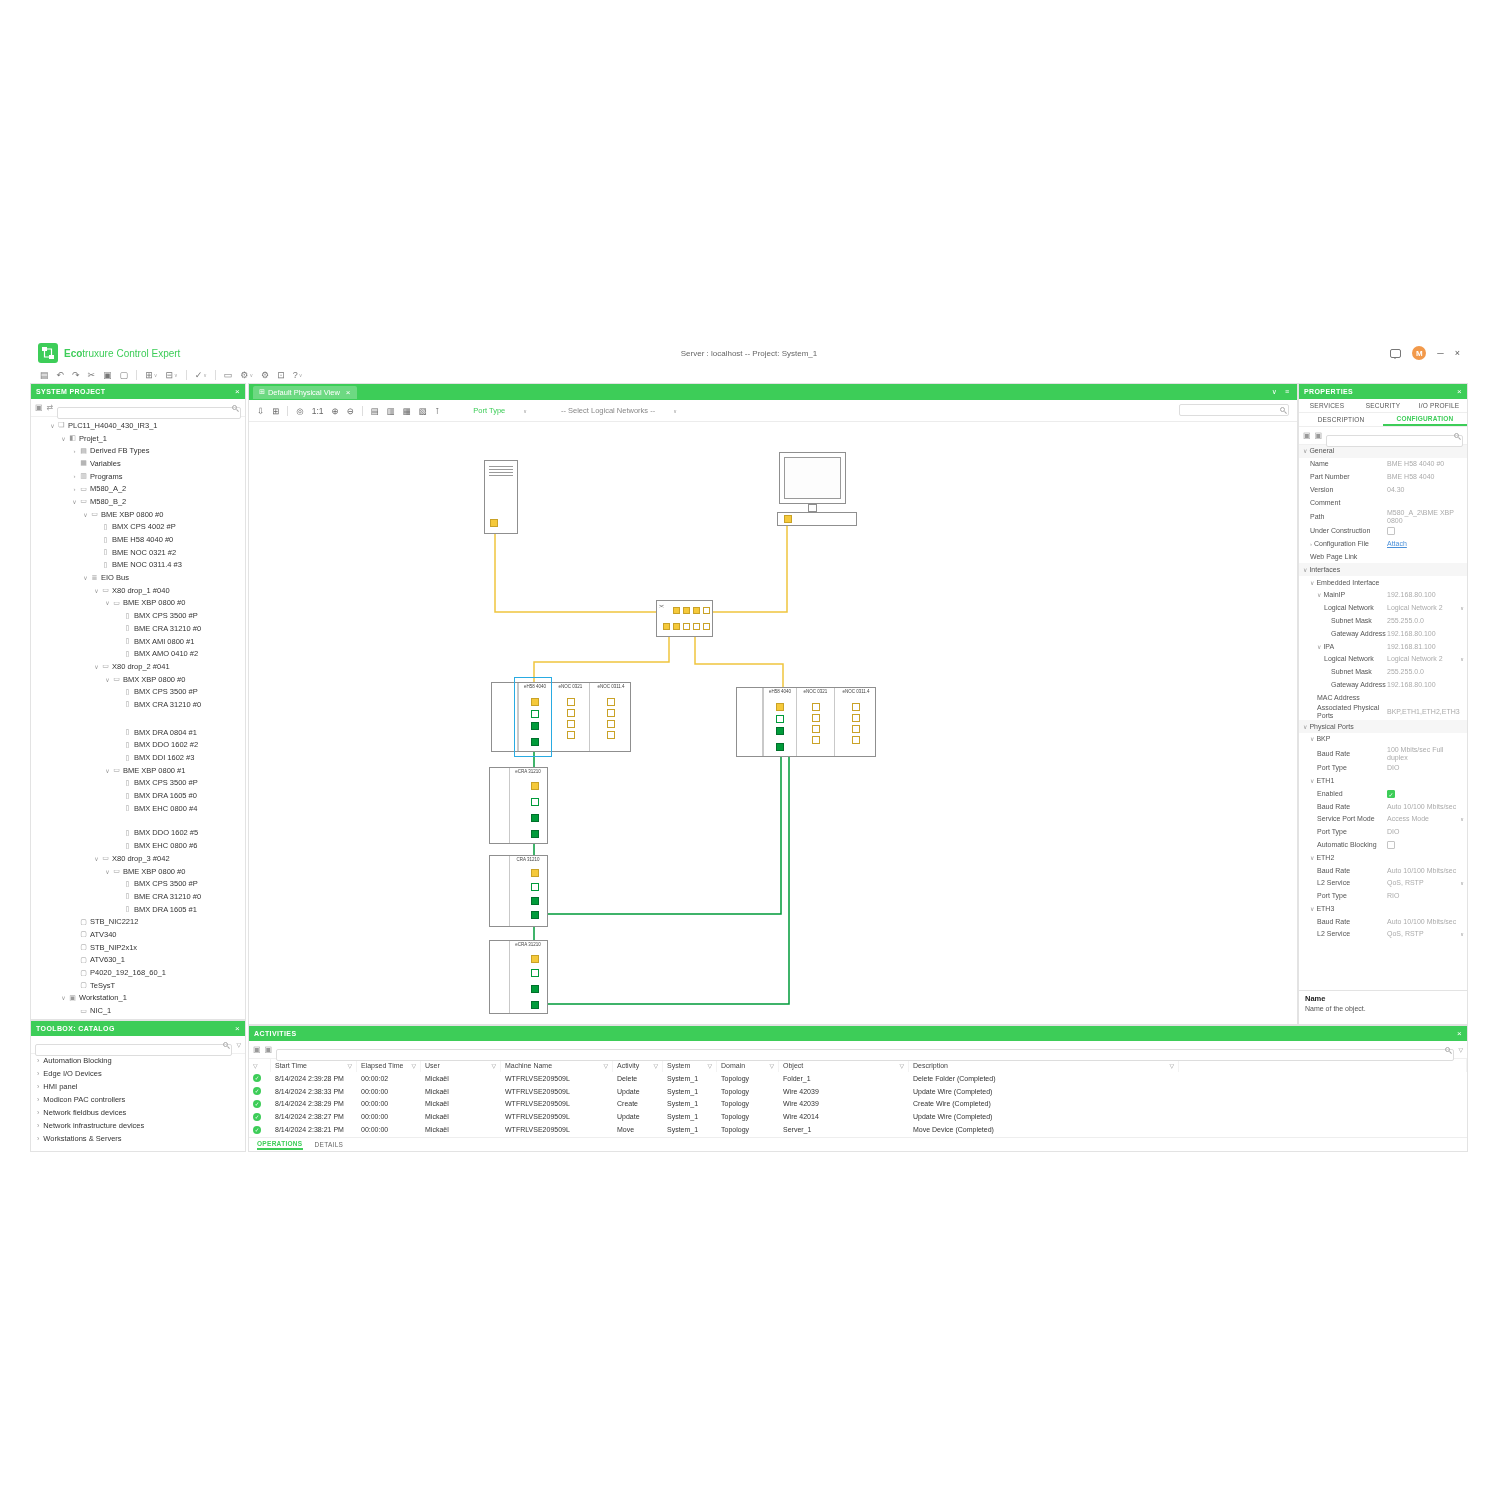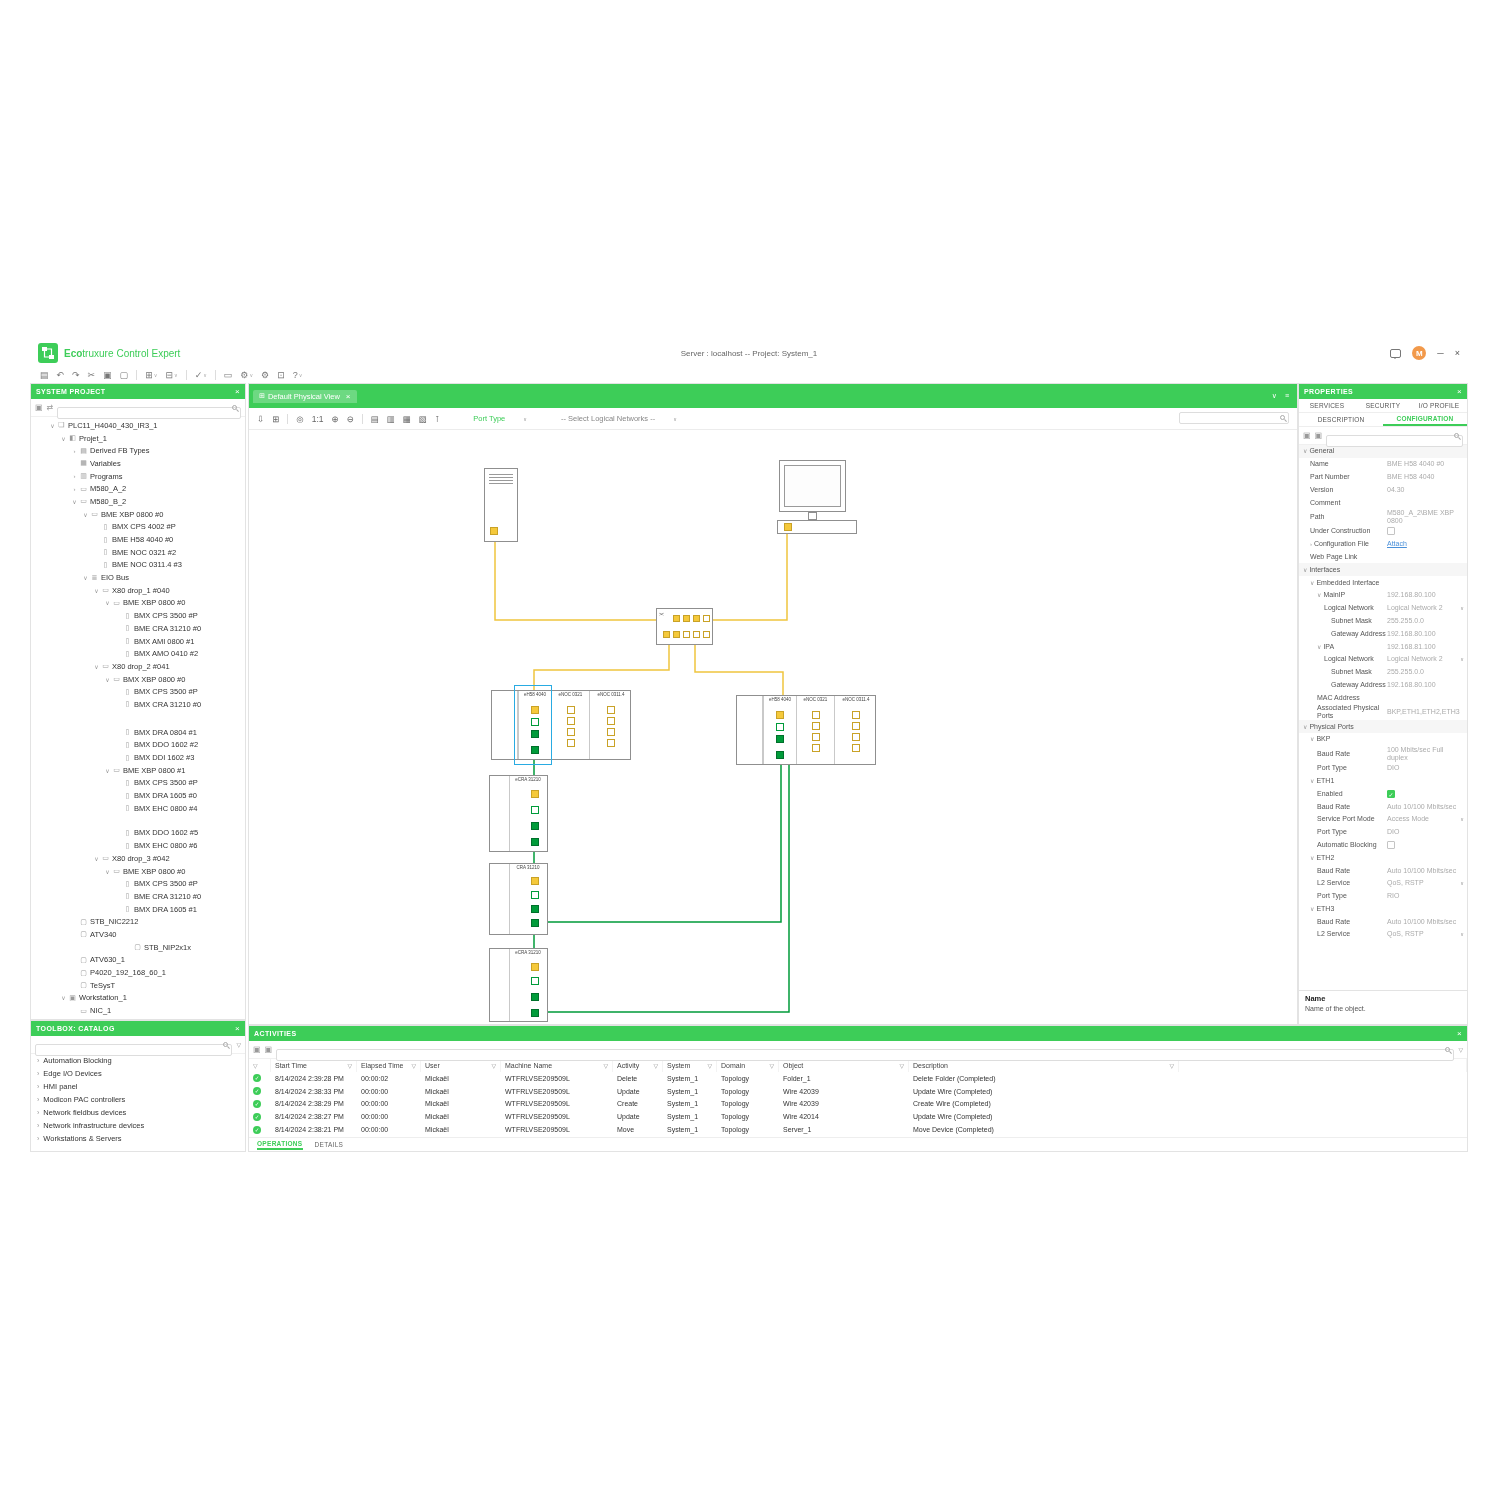--- a/index.html
+++ b/index.html
@@ -44,21 +44,21 @@
 .tree-exp{width:9px;color:#999;font-size:6px;text-align:center;flex-shrink:0}
 .tree-ico{width:9px;color:#999;font-size:7px;margin-right:2px;flex-shrink:0;text-align:center}
 
 
 .tbox{left:0;top:680px;width:216px;height:132px}
 .tbx-item{height:13px;display:flex;align-items:center;font-size:7.5px;color:#333;padding-left:6px;gap:4px}
 .tbx-exp{color:#999;font-size:7px}
 
 
 .center{position:absolute;left:218px;top:43px;width:1050px;height:642px;border:1px solid #e3e3e3;display:flex;flex-direction:column}
-.tabbar{height:24px;background:#3DCD58;display:flex;align-items:center;padding:0 4px;gap:4px;flex-shrink:0}
+.tabbar{height:16px;background:#3DCD58;display:flex;align-items:center;padding:0 4px;gap:4px;flex-shrink:0}
 .tab{height:13px;background:rgba(255,255,255,.25);border-radius:2px 2px 0 0;display:flex;align-items:center;gap:3px;padding:0 6px;color:#fff;font-size:7.5px}
 .tab .ticon2{font-size:7px}
 .tab .x{font-size:8px;margin-left:3px}
 .tabbar-right{margin-left:auto;display:flex;gap:8px;color:#fff;font-size:7px;padding-right:4px}
 .ctoolbar{height:22px;display:flex;align-items:center;padding:0 8px;border-bottom:1px solid #ececec;font-size:9px;color:#666;background:#fff;flex-shrink:0}
 .ct-icons{display:flex;gap:8px;align-items:center}
 .ct-btn{display:flex;align-items:center;font-size:8.5px;color:#666}
 .ct-dd{font-size:7.5px;color:#888;display:flex;align-items:center;gap:18px;margin-left:34px}
 .ct-dd.green > span:first-child{color:#3DCD58}
 .ddchev{font-size:5px;color:#999}
@@ -362,21 +362,21 @@
         <div class="tree-item" style="padding-left: 39px;">
           <span class="tree-exp"></span>
           <span class="tree-ico">▢</span>
           <span class="tree-label">STB_NIC2212</span>
         </div>
         <div class="tree-item" style="padding-left: 39px;">
           <span class="tree-exp"></span>
           <span class="tree-ico">▢</span>
           <span class="tree-label">ATV340</span>
         </div>
-        <div class="tree-item" style="padding-left: 39px; justify-content: center;">
+        <div class="tree-item" style="padding-left: 39px;">
           <span class="tree-exp"></span>
           <span class="tree-ico">▢</span>
           <span class="tree-label">STB_NIP2x1x</span>
         </div>
         <div class="tree-item" style="padding-left: 39px;">
           <span class="tree-exp"></span>
           <span class="tree-ico">▢</span>
           <span class="tree-label">ATV630_1</span>
         </div>
         <div class="tree-item" style="padding-left: 39px;">

